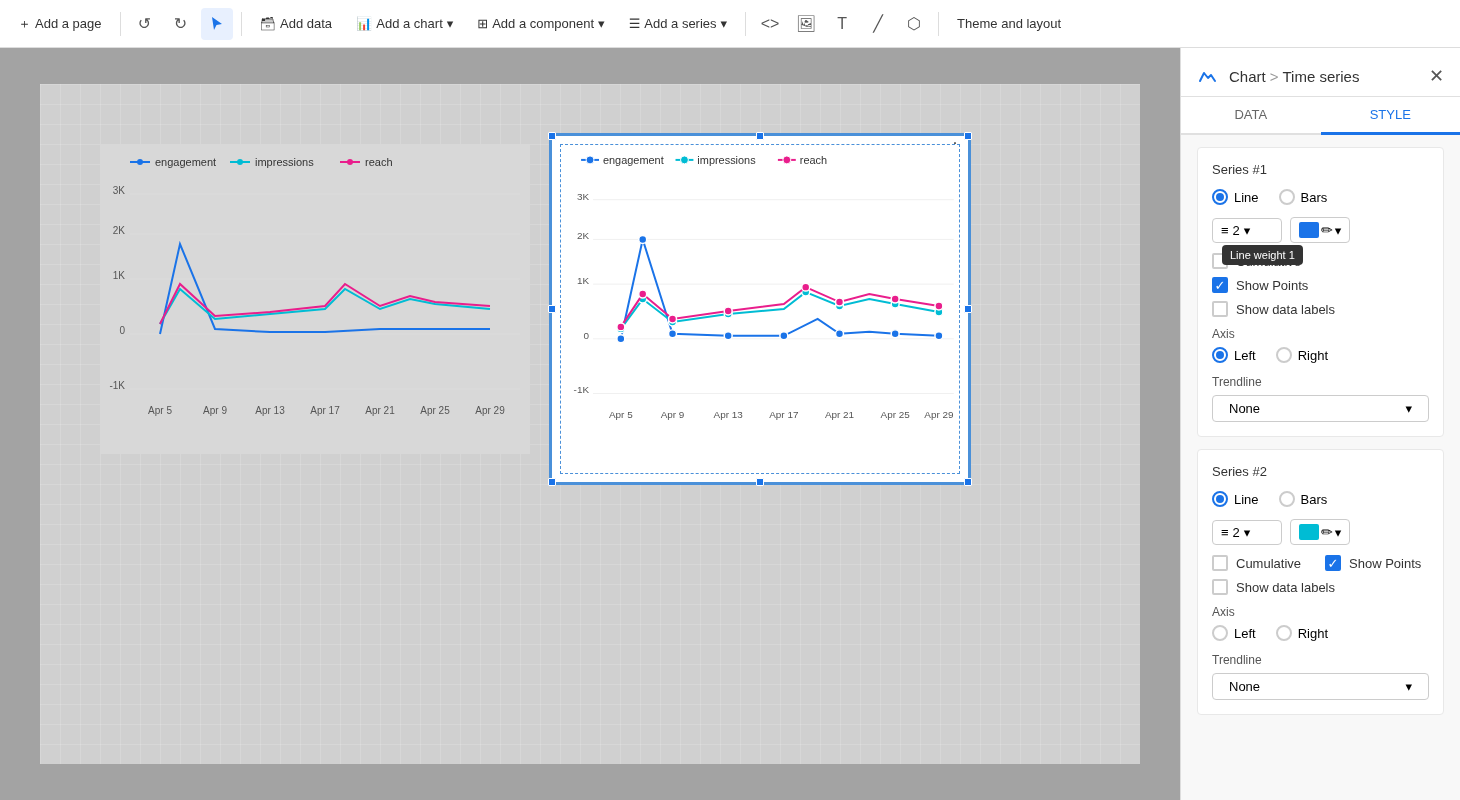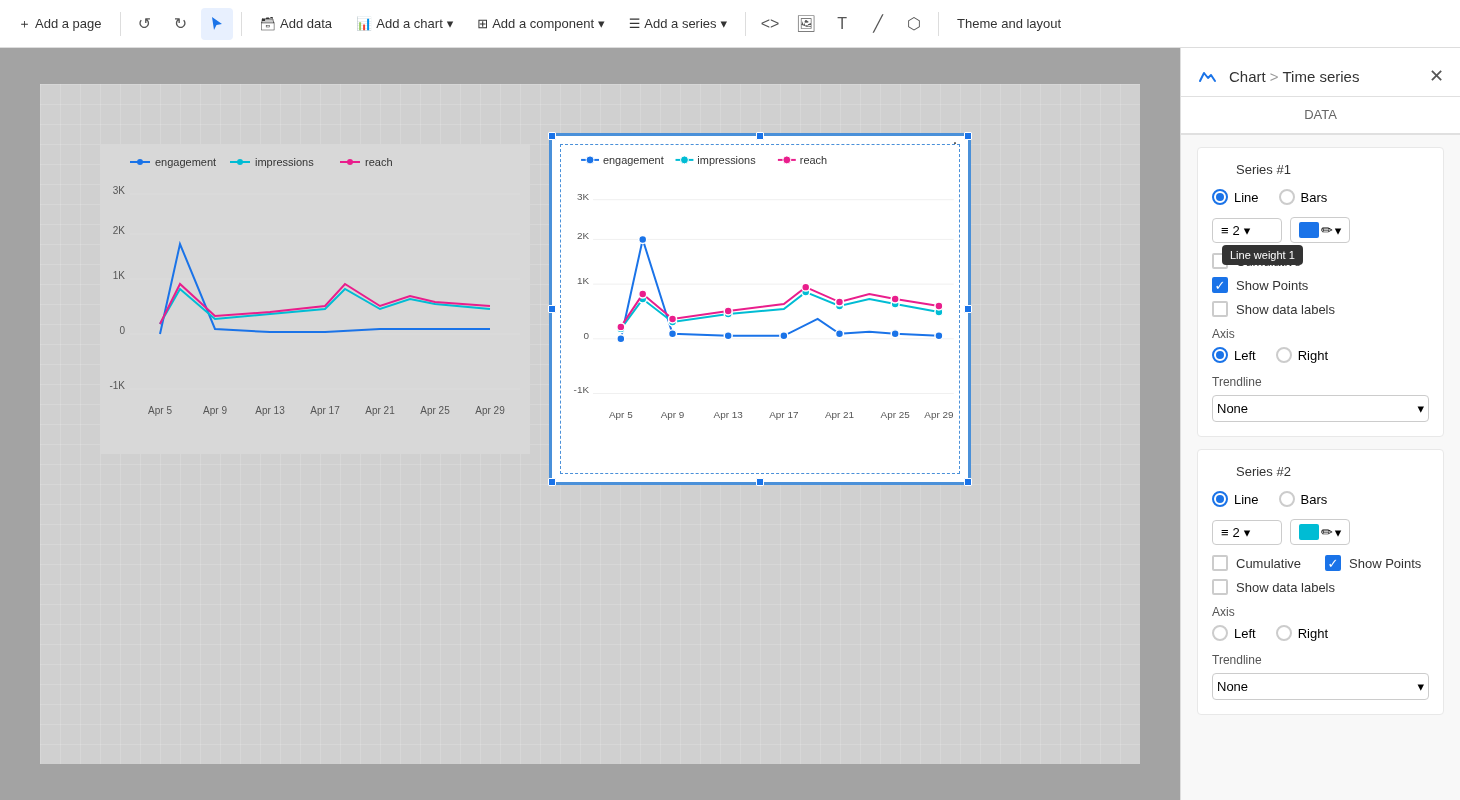--- a/index.html
+++ b/index.html
@@ -127,21 +127,21 @@
     .panel-tab.active { color: #1a73e8; border-bottom: 3px solid #1a73e8; }
 
     
     .panel-content { padding: 12px 16px; background: #f8f8f8; }
 
     .series-section {
       background: #fff; border-radius: 4px; padding: 14px;
       margin-bottom: 12px; border: 1px solid #e8e8e8;
     }
     .series-title {
-      font-size: 13px; font-weight: 500; color: #333; margin-bottom: 12px; margin-left: 24px;
+      font-size: 13px; font-weight: 500; color: #333; margin-bottom: 12px;
     }
 
     .radio-row {
       display: flex; align-items: center; gap: 20px; margin-bottom: 12px;
     }
     .radio-option {
       display: flex; align-items: center; gap: 6px; cursor: pointer; font-size: 13px;
     }
     .radio-circle {
       width: 16px; height: 16px; border-radius: 50%;
@@ -196,21 +196,21 @@
       z-index: 100;
     }
 
     .axis-section { margin-top: 10px; }
     .axis-label { font-size: 12px; color: #555; margin-bottom: 6px; }
 
     .trendline-section { margin-top: 10px; }
     .trendline-label { font-size: 12px; color: #555; margin-bottom: 6px; }
     .trendline-select {
       display: flex; align-items: flex-start; justify-content: space-between;
-      border: 1px solid #ccc; border-radius: 4px; padding: 5px 4px;
+      border: 1px solid #ccc; border-radius: 4px; padding: 5px 16px;
       font-size: 13px; background: #fff; cursor: pointer;
     }
   </style>
 </head>
 <body>
 
 <div class="toolbar">
   <button class="toolbar-btn">
     <span>＋</span>
     <span>Add a page</span>
@@ -394,20 +394,21 @@
           <span>Chart</span>
           <span class="breadcrumb-sep">&gt;</span>
           <span>Time series</span>
         </div>
       </div>
       <button class="panel-close-btn">✕</button>
     </div>
 
     <div class="panel-tabs">
       <div class="panel-tab">DATA</div>
+      <div class="panel-tab active">STYLE</div>
     </div>
 
     <div class="panel-content">
 
       <div class="series-section">
         <div class="series-title">Series #1</div>
 
         <div class="radio-row">
           <div class="radio-option">
             <div class="radio-circle selected"></div>

